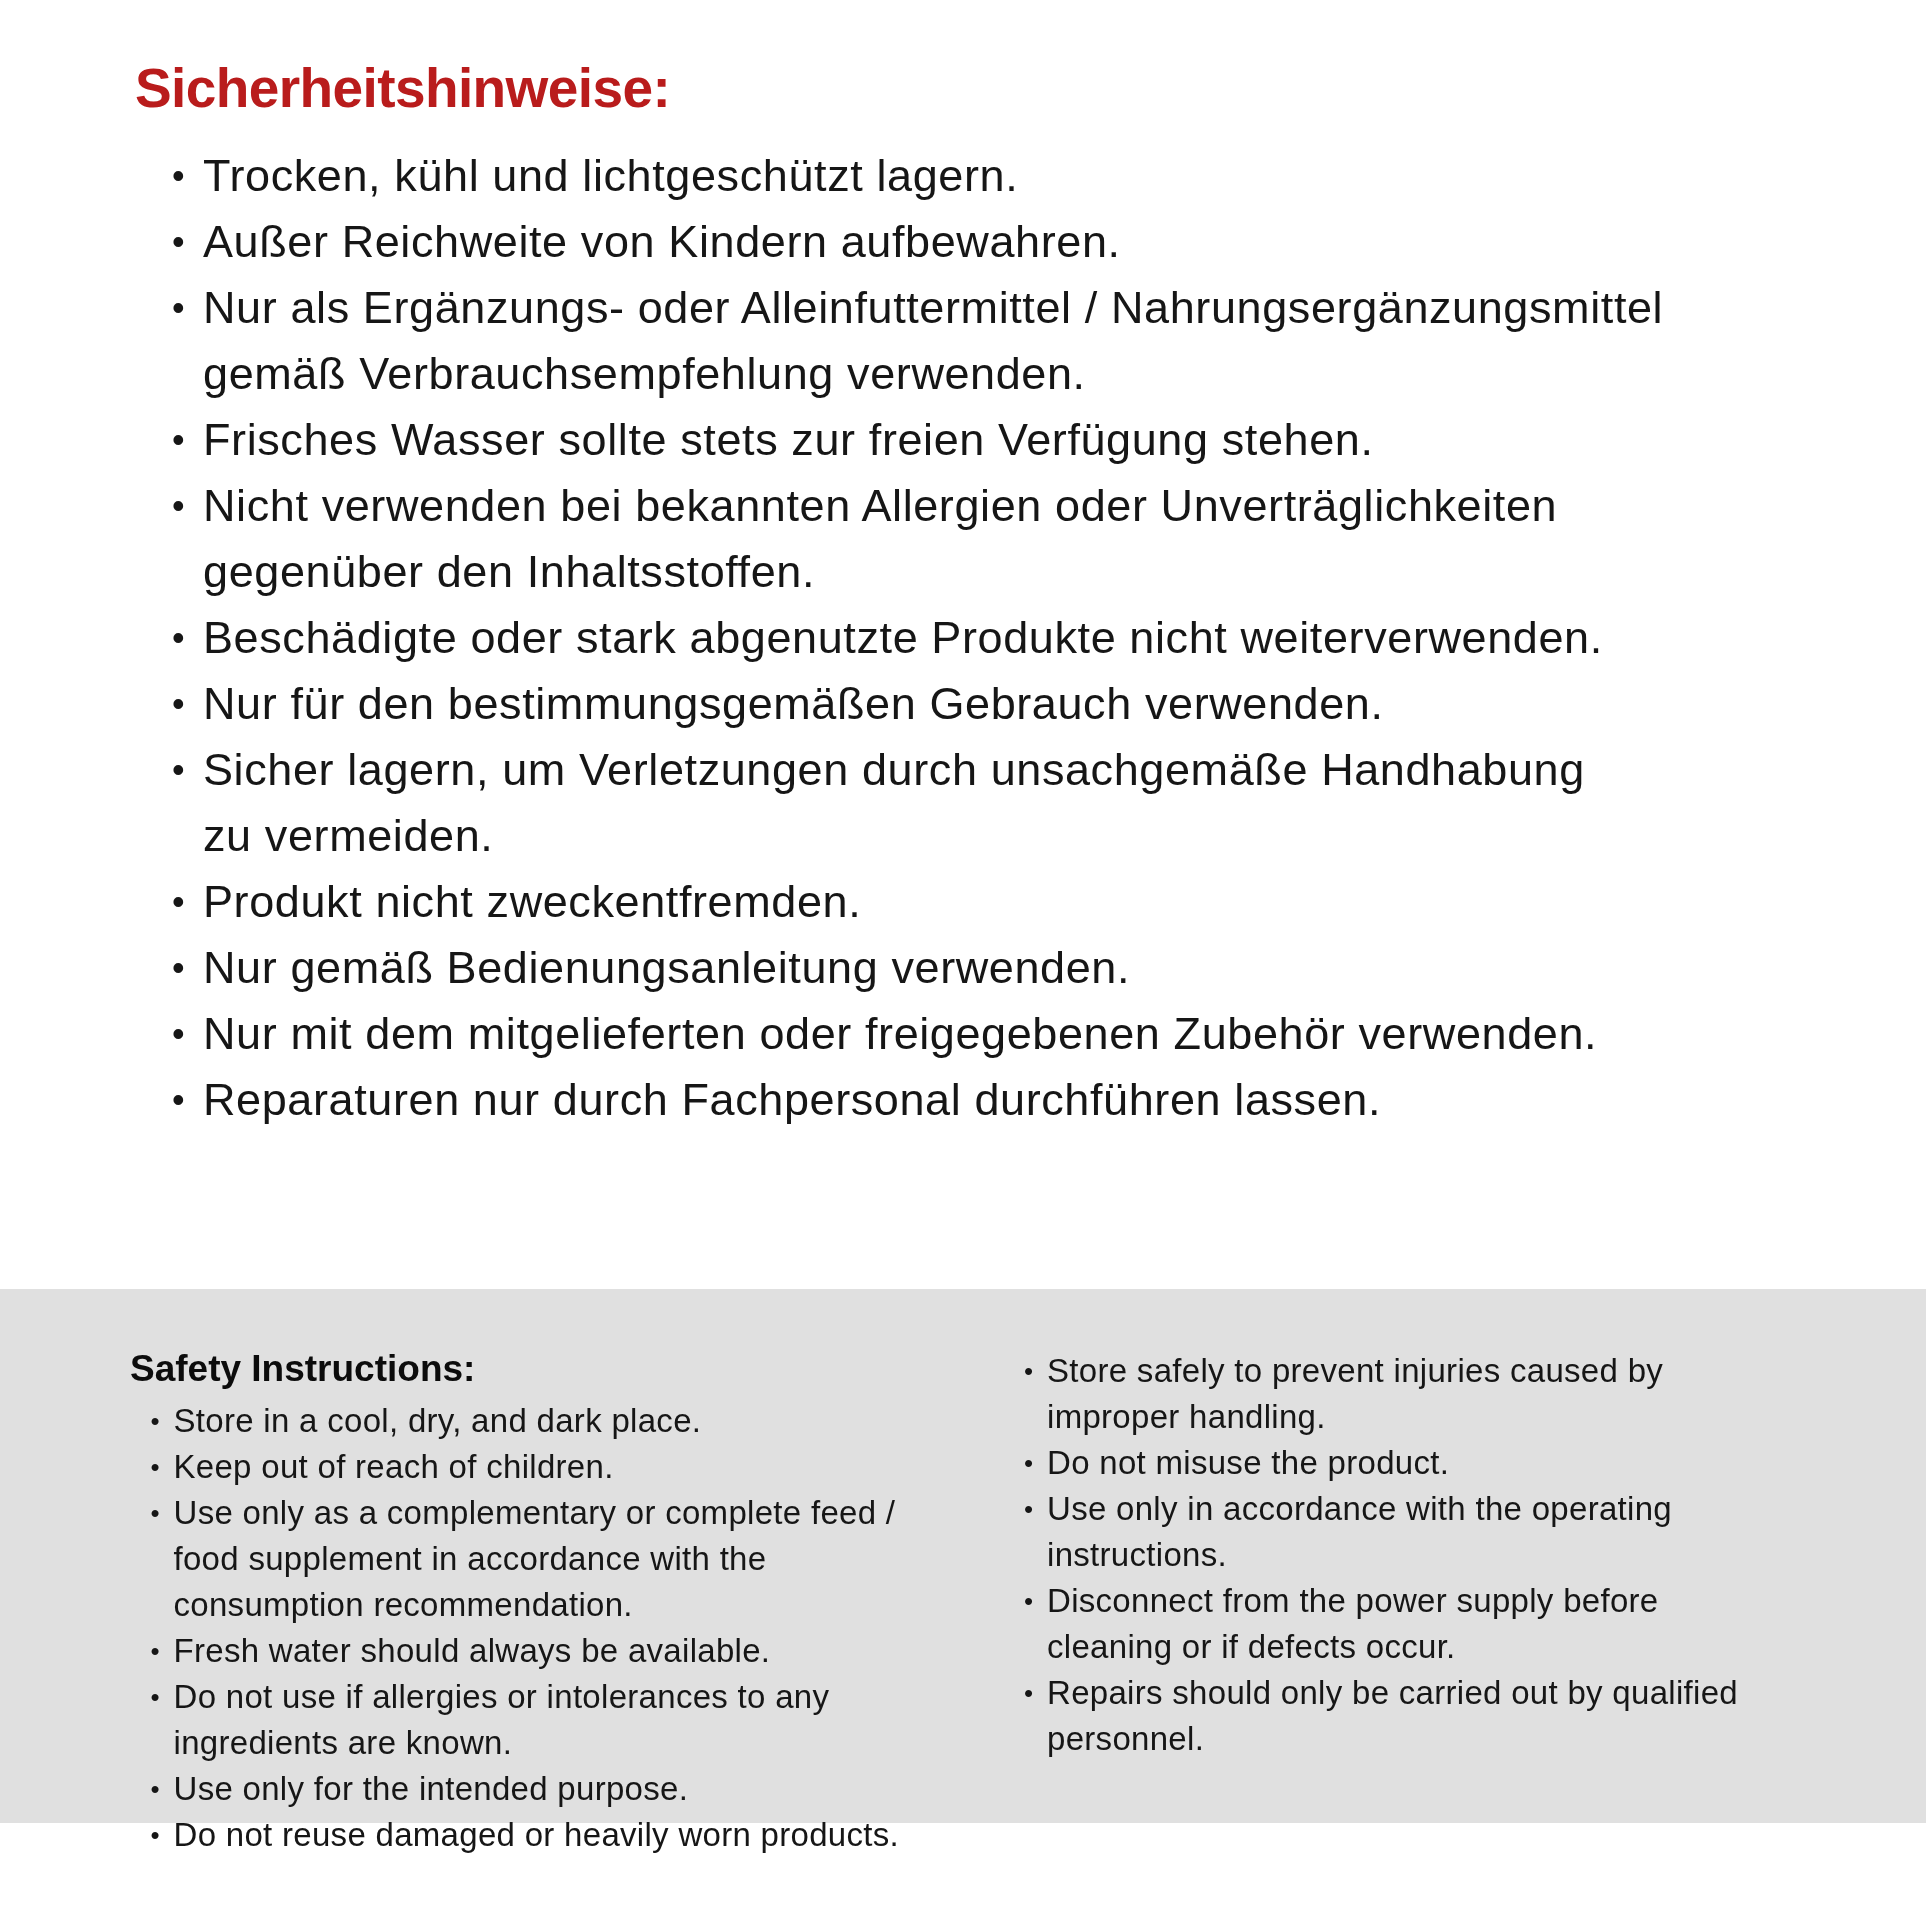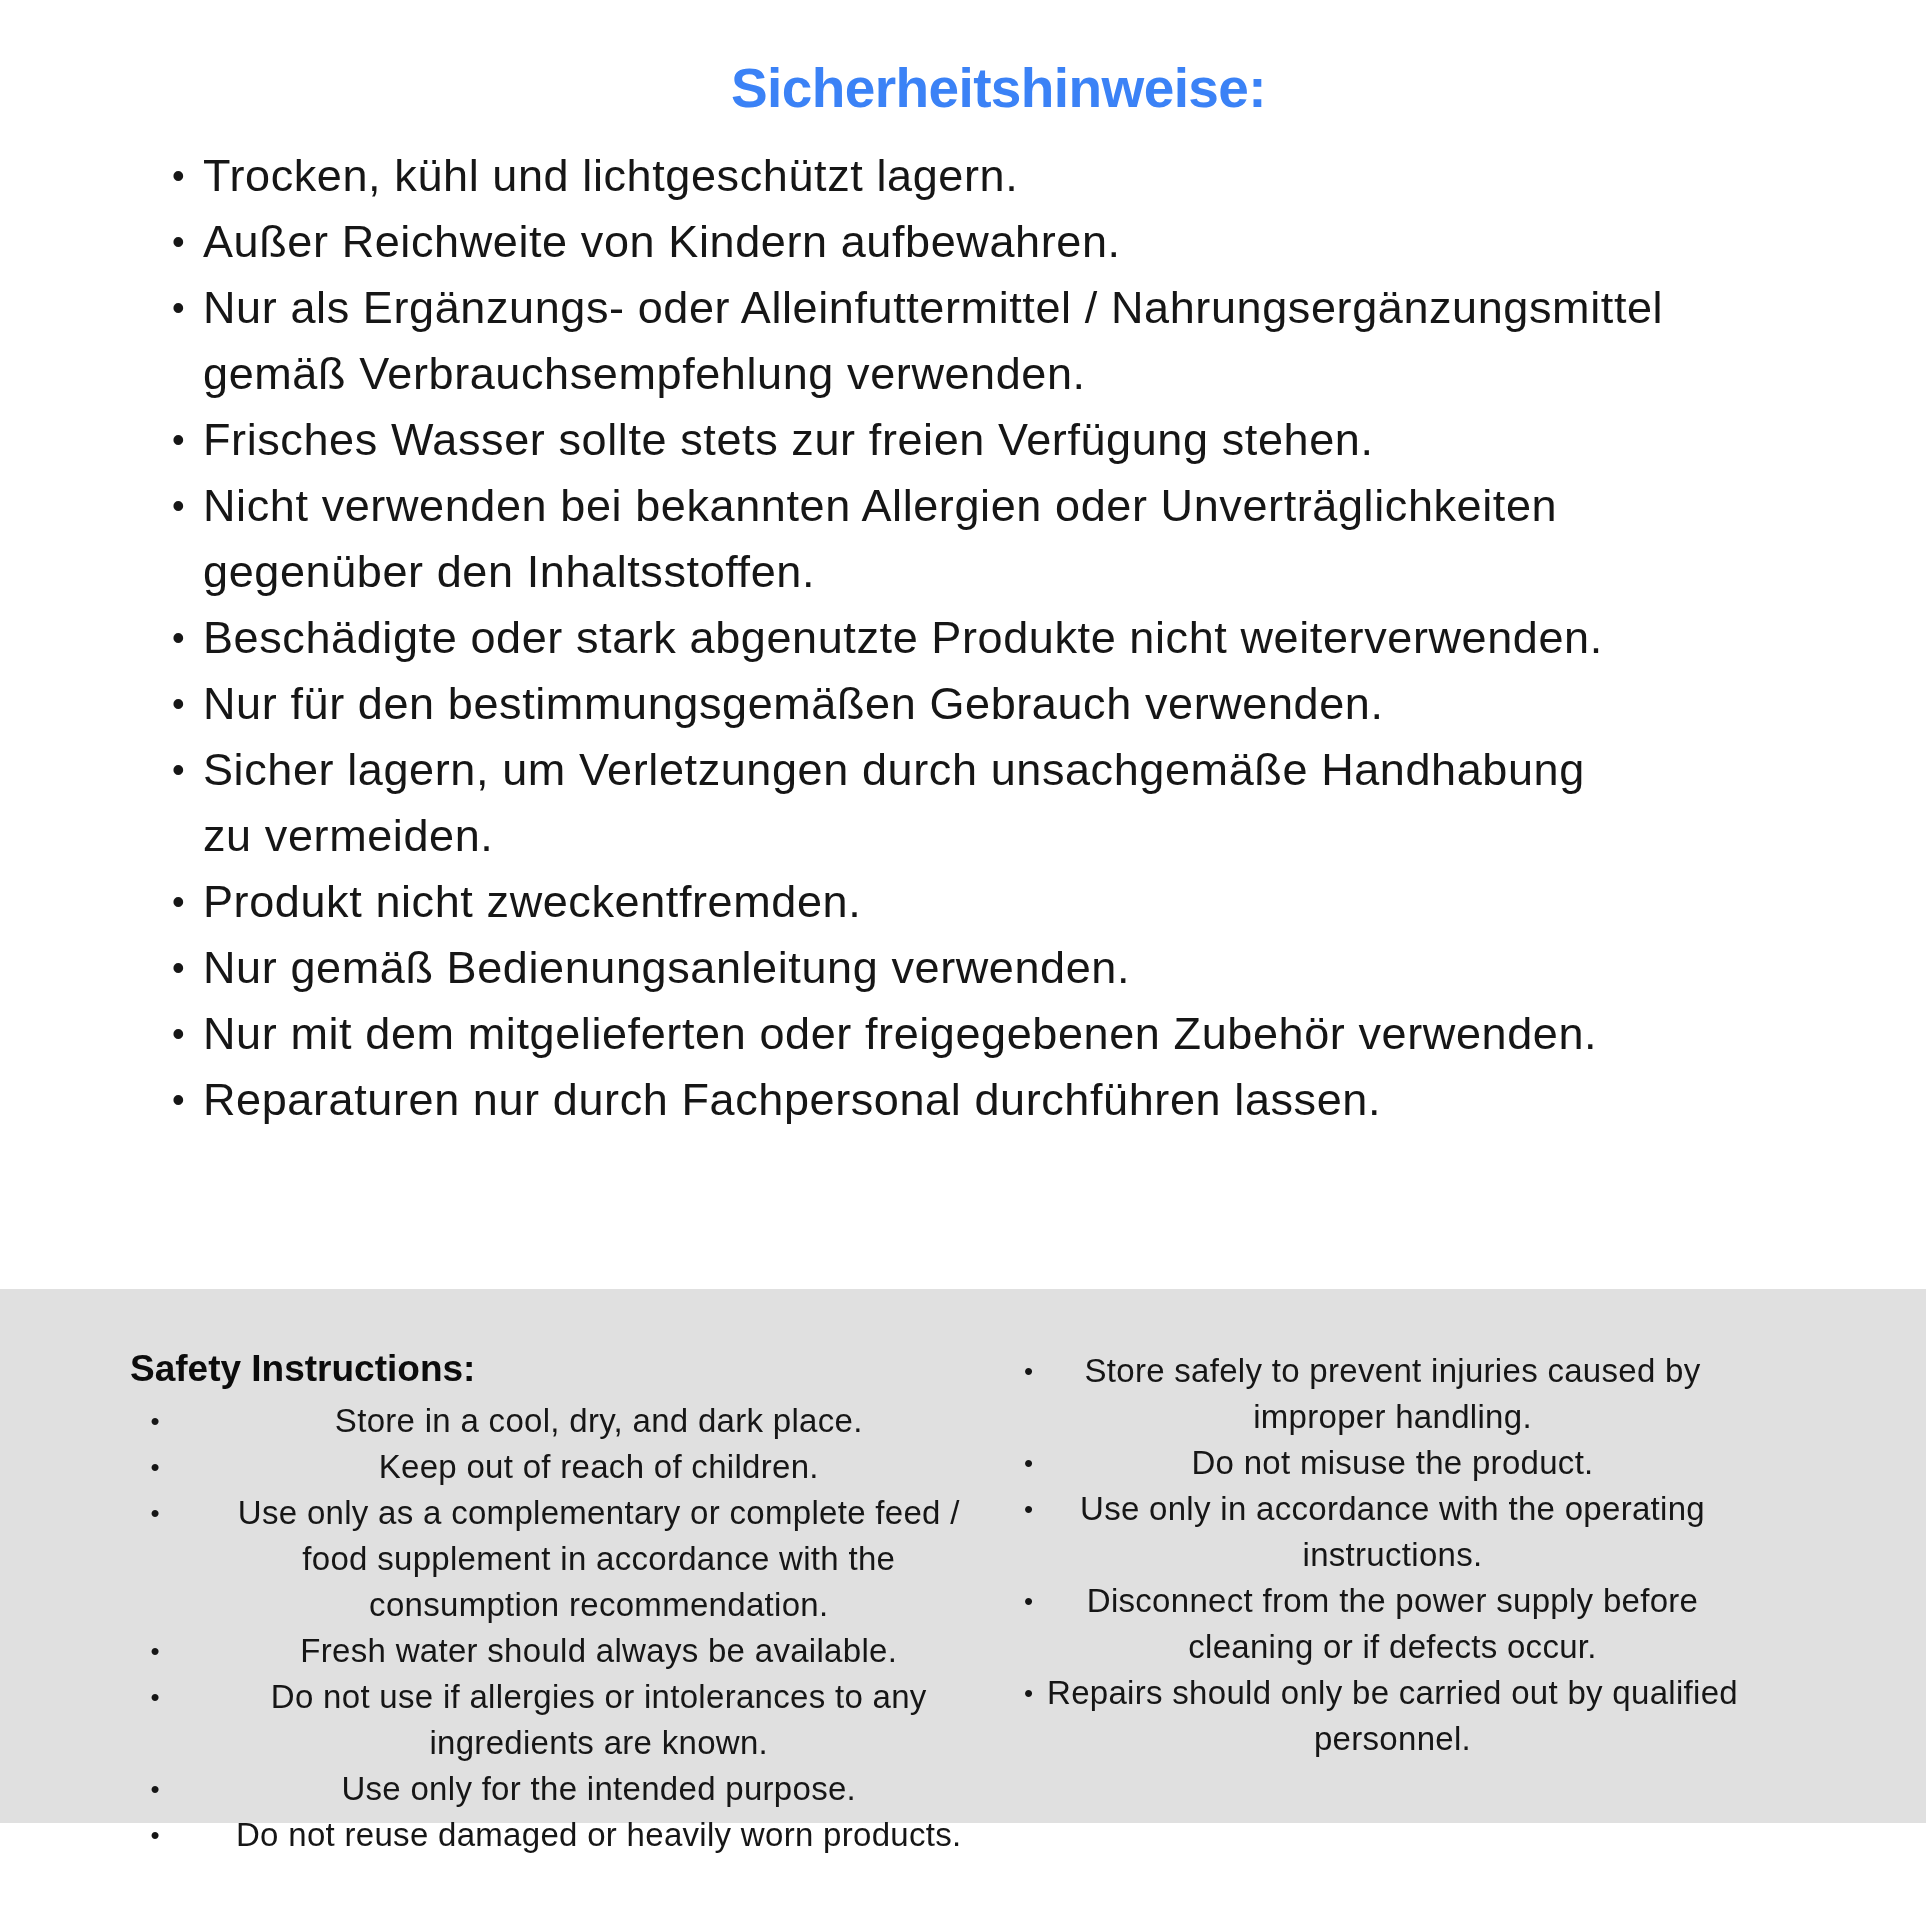--- a/index.html
+++ b/index.html
@@ -14,24 +14,23 @@
   }
   .white-section {
     height: 1289px;
     box-sizing: border-box;
     padding: 56px 64px 0 135px;
   }
   .de-title {
     font-size: 55px;
     line-height: 64px;
     font-weight: bold;
-    color: #3b82f6;
+    color: #b91c1c;
     letter-spacing: -0.6px;
     margin: 0;
-    text-align: center;
   }
   ul.de-list {
     list-style: none;
     margin: 22.5px 0 0 37px;
     padding: 0;
     font-size: 45px;
     line-height: 66px;
     letter-spacing: 0.6px;
   }
   ul.de-list li {
@@ -71,21 +70,20 @@
     line-height: 46px;
     letter-spacing: 0.3px;
   }
   .col-right ul.en-list {
     margin: 0;
   }
   ul.en-list li {
     position: relative;
     padding-left: 23px;
     white-space: pre-line;
-    text-align: center;
   }
   ul.en-list li::before {
     content: "\2022";
     position: absolute;
     left: 0;
     top: 0;
     line-height: 46px;
     font-size: 26px;
   }
 </style>

